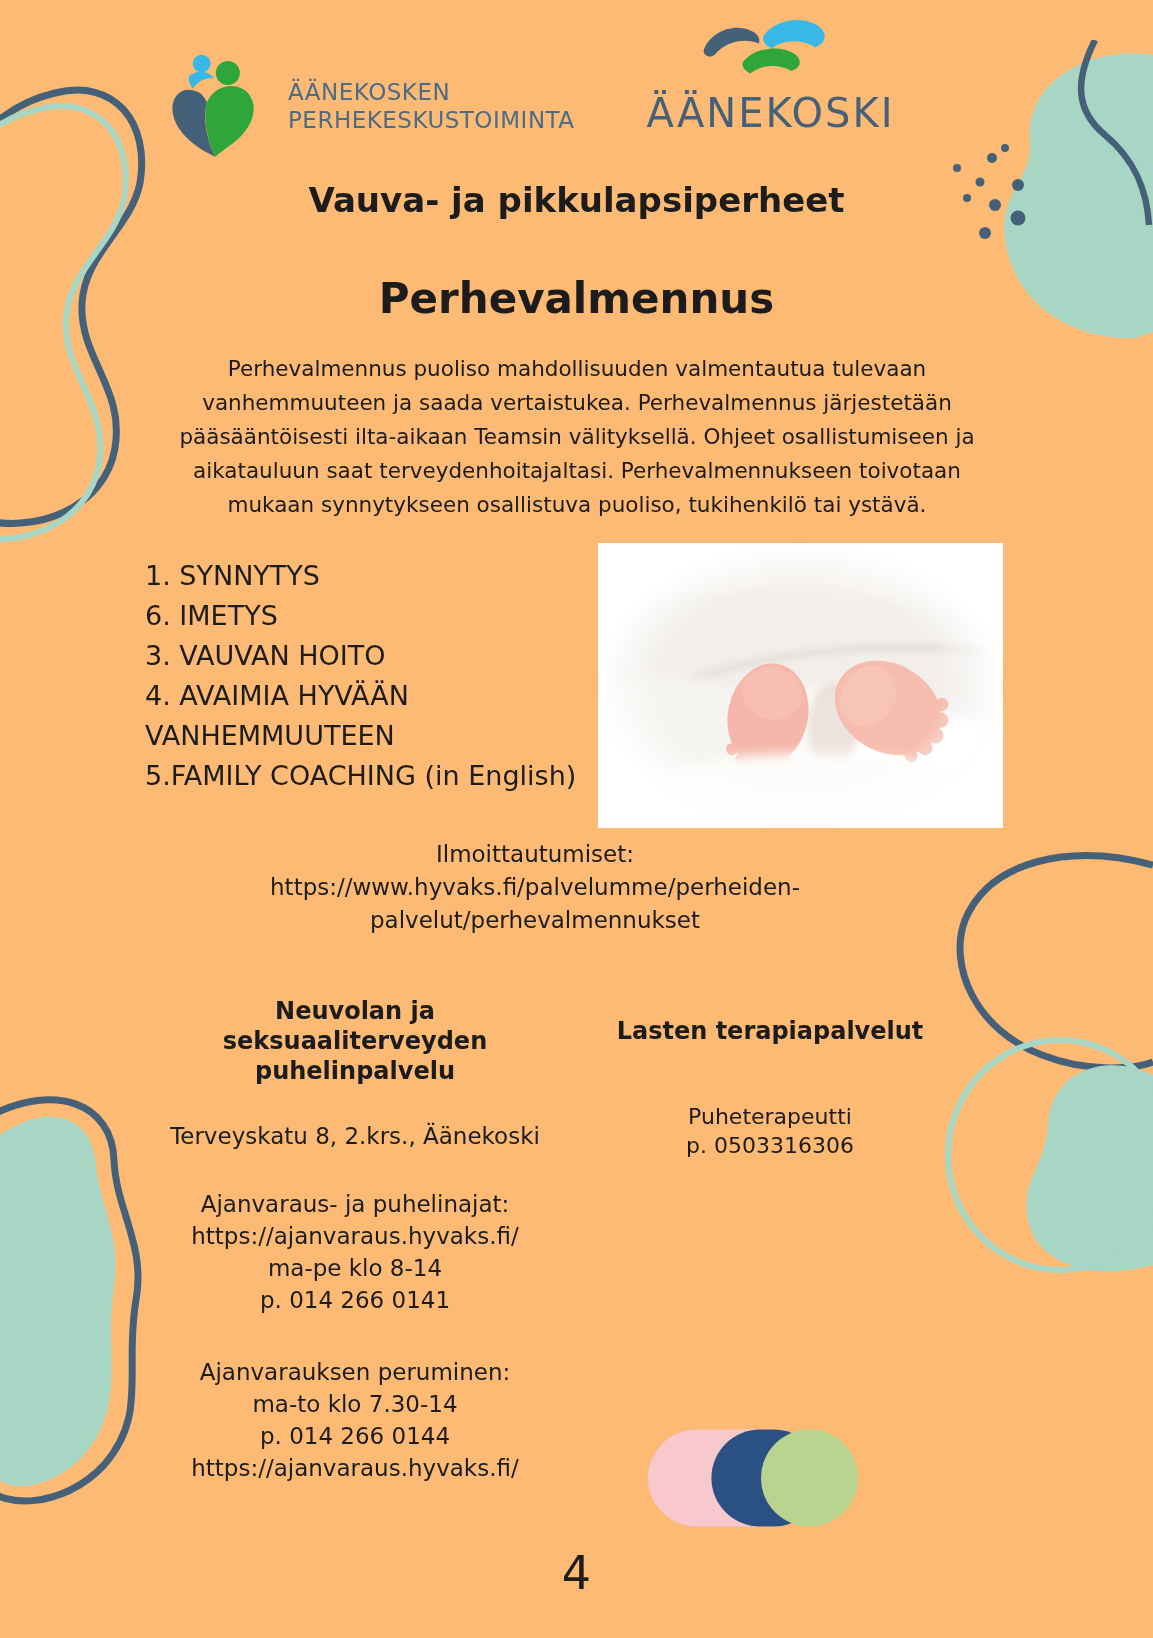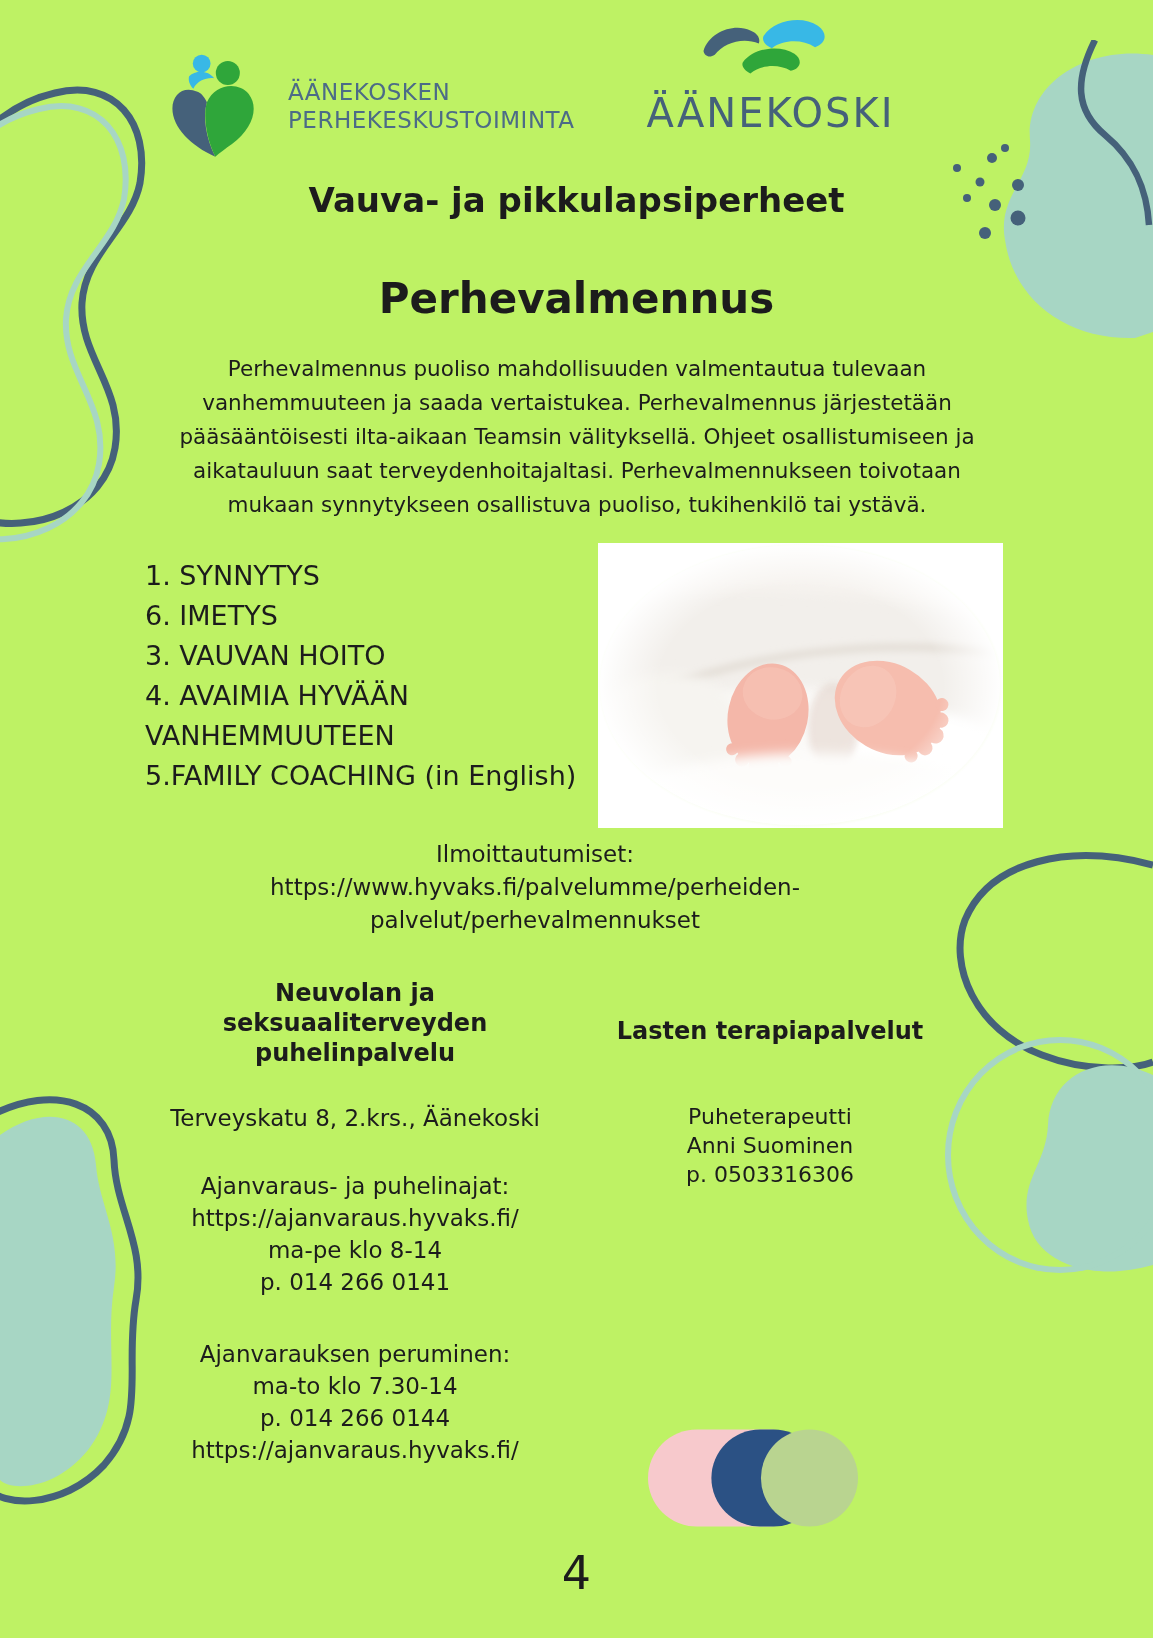--- a/index.html
+++ b/index.html
@@ -1,16 +1,16 @@
 <!DOCTYPE html>
 <html style="--mint: #a7d6c4; --slate: #45617a; --slate_text: #4c6b87; --logo_green: #2fa63a; --logo_blue: #38b8e6; --pink: #f7c9cc; --footer_navy: #2b5184; --footer_green: #b9d490; --footer_text: #2d5f9b; --text: #1c1c1c;"><head>
 <meta charset="utf-8">
 <style>
   html,body{margin:0;padding:0;background:#ffffff;}
-  .page{position:relative;width:1153px;height:1638px;background:#bef264;overflow:hidden;
+  .page{position:relative;width:1153px;height:1638px;background:#fdba74;overflow:hidden;
         font-family:"DejaVu Sans","Liberation Sans",sans-serif;color:var(--text,#1c1c1c);}
   .abs{position:absolute;}
   
   .f-mint{fill:var(--mint);}
   .f-slate{fill:var(--slate);}
   .f-green{fill:var(--logo_green);}
   .f-blue{fill:var(--logo_blue);}
   .f-pink{fill:var(--pink);}
   .f-fnavy{fill:var(--footer_navy);}
   .f-fgreen{fill:var(--footer_green);}
@@ -30,21 +30,21 @@
   .intro{left:127px;top:352px;width:900px;text-align:center;font-size:21.5px;line-height:34px;}
   
   .topics{left:145px;top:556px;width:500px;font-size:27px;line-height:40px;}
   
   .registration{left:190px;top:838px;width:690px;text-align:center;font-size:23px;line-height:33px;}
   .link{text-underline-offset:4px;text-decoration-thickness:1.5px;color:inherit;cursor:pointer;}
   
   .col-left{left:140px;top:978px;width:430px;text-align:center;font-size:23px;line-height:32px;}
   .col-right{left:555px;top:1016px;width:430px;text-align:center;font-size:22px;line-height:29px;}
   .col-heading{font-weight:bold;font-size:24px;line-height:30px;}
-  .col-left .col-heading{width:270px;margin:0 auto;}
+  .col-left .col-heading{width:270px;margin:18px auto;}
   .addr{margin-top:34px;}
   .grp1{margin-top:36px;}
   .grp2{margin-top:40px;}
   .grp-speech{margin-top:56px;}
   .grp-ot{margin-top:36px;}
   
   .footer-logo{left:648px;top:1428px;display:flex;align-items:flex-start;}
   .footer-logo-text{margin-left:40px;padding-top:4px;font-size:22px;line-height:26px;font-weight:bold;
                     letter-spacing:1px;color:var(--footer_text);}
   
@@ -201,21 +201,20 @@
       <div>ma-to klo 7.30-14</div>
       <div>p. 014 266 0144</div>
       <div><span class="link">https://ajanvaraus.hyvaks.fi/</span></div>
     </div>
   </div>
 
   <div class="abs col-right">
     <div class="col-heading">Lasten terapiapalvelut</div>
     <div class="grp-speech">
       <div>Puheterapeutti</div>
-      <div>Anni Suominen</div>
       <div>p. 0503316306</div>
     </div>
   </div>
 
   <div class="abs footer-logo">
     <svg width="210" height="100" viewBox="0 0 212 100">
       <rect x="0" y="1" width="172" height="98" rx="49" class="f-pink"></rect>
       <rect x="64" y="1" width="112" height="98" rx="49" class="f-fnavy"></rect>
       <circle cx="163" cy="50" r="49" class="f-fgreen"></circle>
     </svg>

